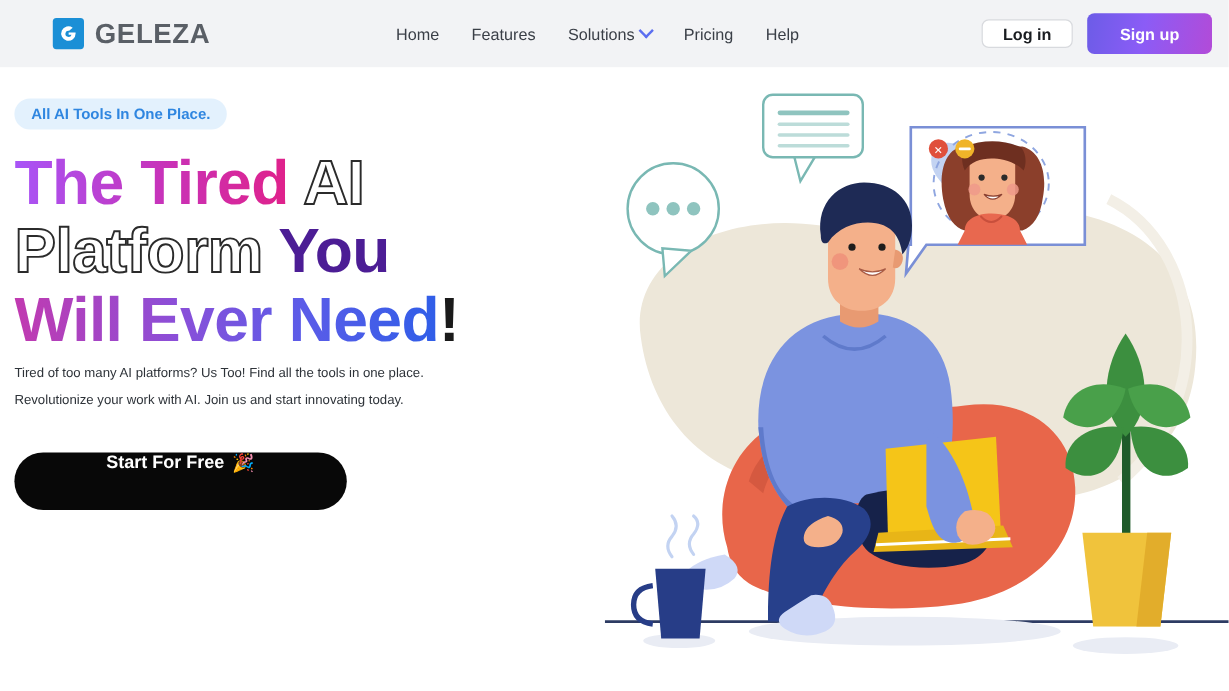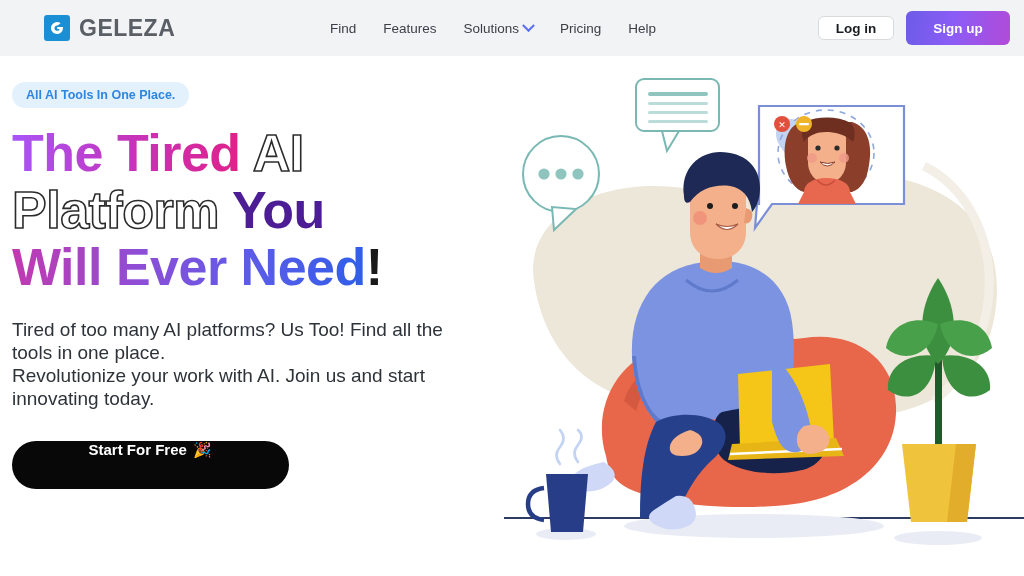--- a/index.html
+++ b/index.html
@@ -137,22 +137,22 @@
   .grad-b {
     background: linear-gradient(90deg, #c13ab0 0%, #8b4fd8 38%, #5b5ce8 68%, #2f5ee8 100%);
     -webkit-background-clip: text;
     background-clip: text;
     color: transparent;
     -webkit-text-fill-color: transparent;
   }
   .bang { color: #1a1a1a; -webkit-text-fill-color: #1a1a1a; }
 
   .sub {
-    margin-top: 22px;
-    font-size: 19px;
+    margin-top: 4px;
+    font-size: 11px;
     line-height: 23px;
     color: #2e3339;
     max-width: 470px;
   }
 
   .cta {
     margin-top: 31px;
     width: 277px; height: 48px;
     border: none;
     border-radius: 26px;
@@ -183,21 +183,21 @@
     <span class="logo-mark">
       <svg width="18" height="18" viewBox="0 0 18 18">
         <path d="M15 9 A6 6 0 1 1 12.6 4.2 L9.6 6.6 A2.6 2.6 0 1 0 11.6 9.9 L9.2 9.9 L9.2 8.1 L15 8.1 Z" fill="#ffffff"></path>
       </svg>
     </span>
     <span class="brand-name">GELEZA</span>
   </div>
 
   <nav class="nav">
     <span class="nav-item">
-      <span>Find</span>
+      <span>Home</span>
     </span>
     <span class="nav-item">
       <span>Features</span>
     </span>
     <span class="nav-item">
       <span>Solutions</span>
       <i class="chev"></i>
     </span>
     <span class="nav-item">
       <span>Pricing</span>

